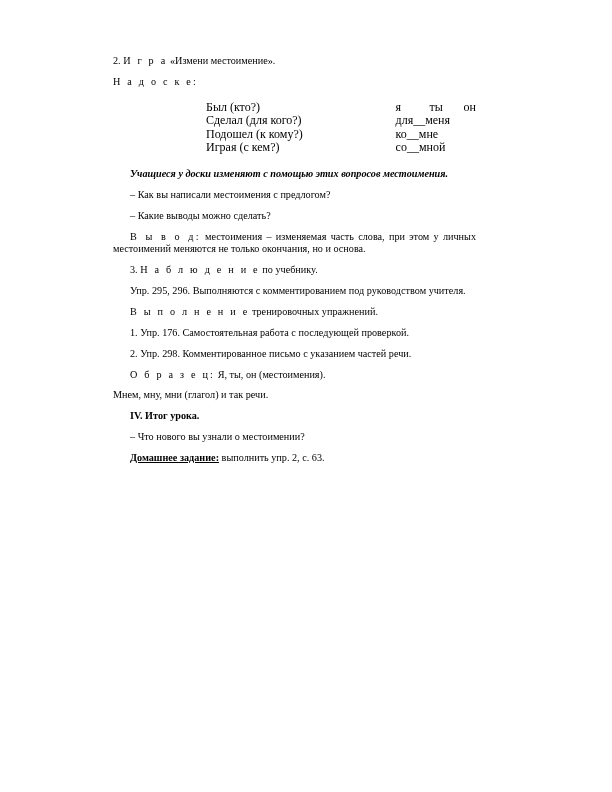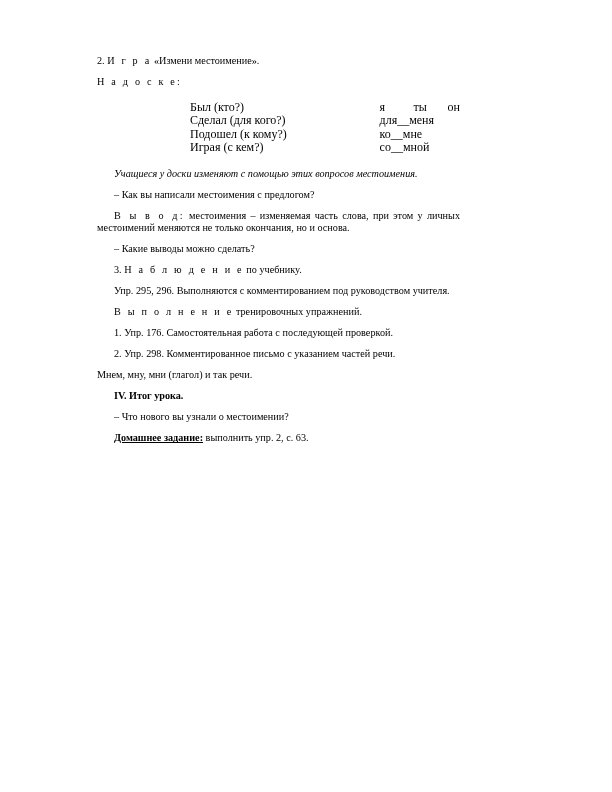--- a/index.html
+++ b/index.html
@@ -10,21 +10,21 @@
   body {
     width: 612px;
     height: 792px;
     font-family: "Liberation Serif", "DejaVu Serif", serif;
     color: #000000;
     position: relative;
     overflow: hidden;
   }
   .page {
     position: absolute;
-    top: 0; left: 0;
+    top: 0; left: 16px;
     width: 552px;
     height: 792px;
     box-sizing: border-box;
     padding: 55px 92px 12px 97px;
   }
   
   .p {
     font-size: 10.2px;
     line-height: 12.5px;
     margin: 0 0 8.5px 0;
@@ -34,21 +34,21 @@
   .p.indent { text-indent: 17px; }
   .p.tight { margin-bottom: 7px; }
   .nojust { text-align: left; }
 
   
   .sp {
     letter-spacing: 2.2px;
     font-weight: normal;
   }
   .b { font-weight: bold; }
-  .i { font-style: italic; font-weight: normal; }
+  .i { font-style: italic; font-weight: bold; }
   .u { text-decoration: underline; }
 
   
   .board {
     margin: 12px 0 13px 0;
     border-collapse: collapse;
     font-size: 12px;
     line-height: 13.6px;
   }
   .board td {
@@ -97,39 +97,42 @@
       <tr>
         <td class="q">Играя (с кем?)</td>
         <td class="a">со__мной</td>
       </tr>
     </tbody>
   </table>
 
   <p class="p indent i nojust">Учащиеся у доски изменяют с помощью этих вопросов местоимения.</p>
 
   <p class="p indent nojust">– Как вы написали местоимения с предлогом?</p>
+  <p class="p indent nojust">– Какие выводы можно сделать?</p>
+
   <p class="p indent">
     <span class="sp">В ы в о д:</span><span> местоимения – изменяемая часть слова, при этом у личных местоимений меняются не только окончания, но и основа.</span>
   </p>
-
-  <p class="p indent nojust">– Какие выводы можно сделать?</p>
 
   <p class="p indent nojust">
     <span>3. </span><span class="sp">Н а б л ю д е н и е</span><span> по учебнику.</span>
   </p>
 
   <p class="p indent nojust">Упр. 295, 296. Выполняются с комментированием под руководством учителя.</p>
 
   <p class="p indent nojust">
     <span class="sp">В ы п о л н е н и е</span><span> тренировочных упражнений.</span>
   </p>
 
   <p class="p indent nojust">1. Упр. 176. Самостоятельная работа с последующей проверкой.</p>
   <p class="p indent nojust">2. Упр. 298. Комментированное письмо с указанием частей речи.</p>
 
+  <p class="p indent tight nojust">
+    <span class="sp">О б р а з е ц:</span><span> Я, ты, он (местоимения).</span>
+  </p>
 
   <p class="p nojust">Мнем, мну, мни (глагол) и так речи.</p>
 
   <p class="p indent b nojust">IV. Итог урока.</p>
 
   <p class="p indent nojust">– Что нового вы узнали о местоимении?</p>
 
   <p class="p indent nojust">
     <span class="b u">Домашнее задание:</span><span> выполнить упр. 2, с. 63.</span>
   </p>

